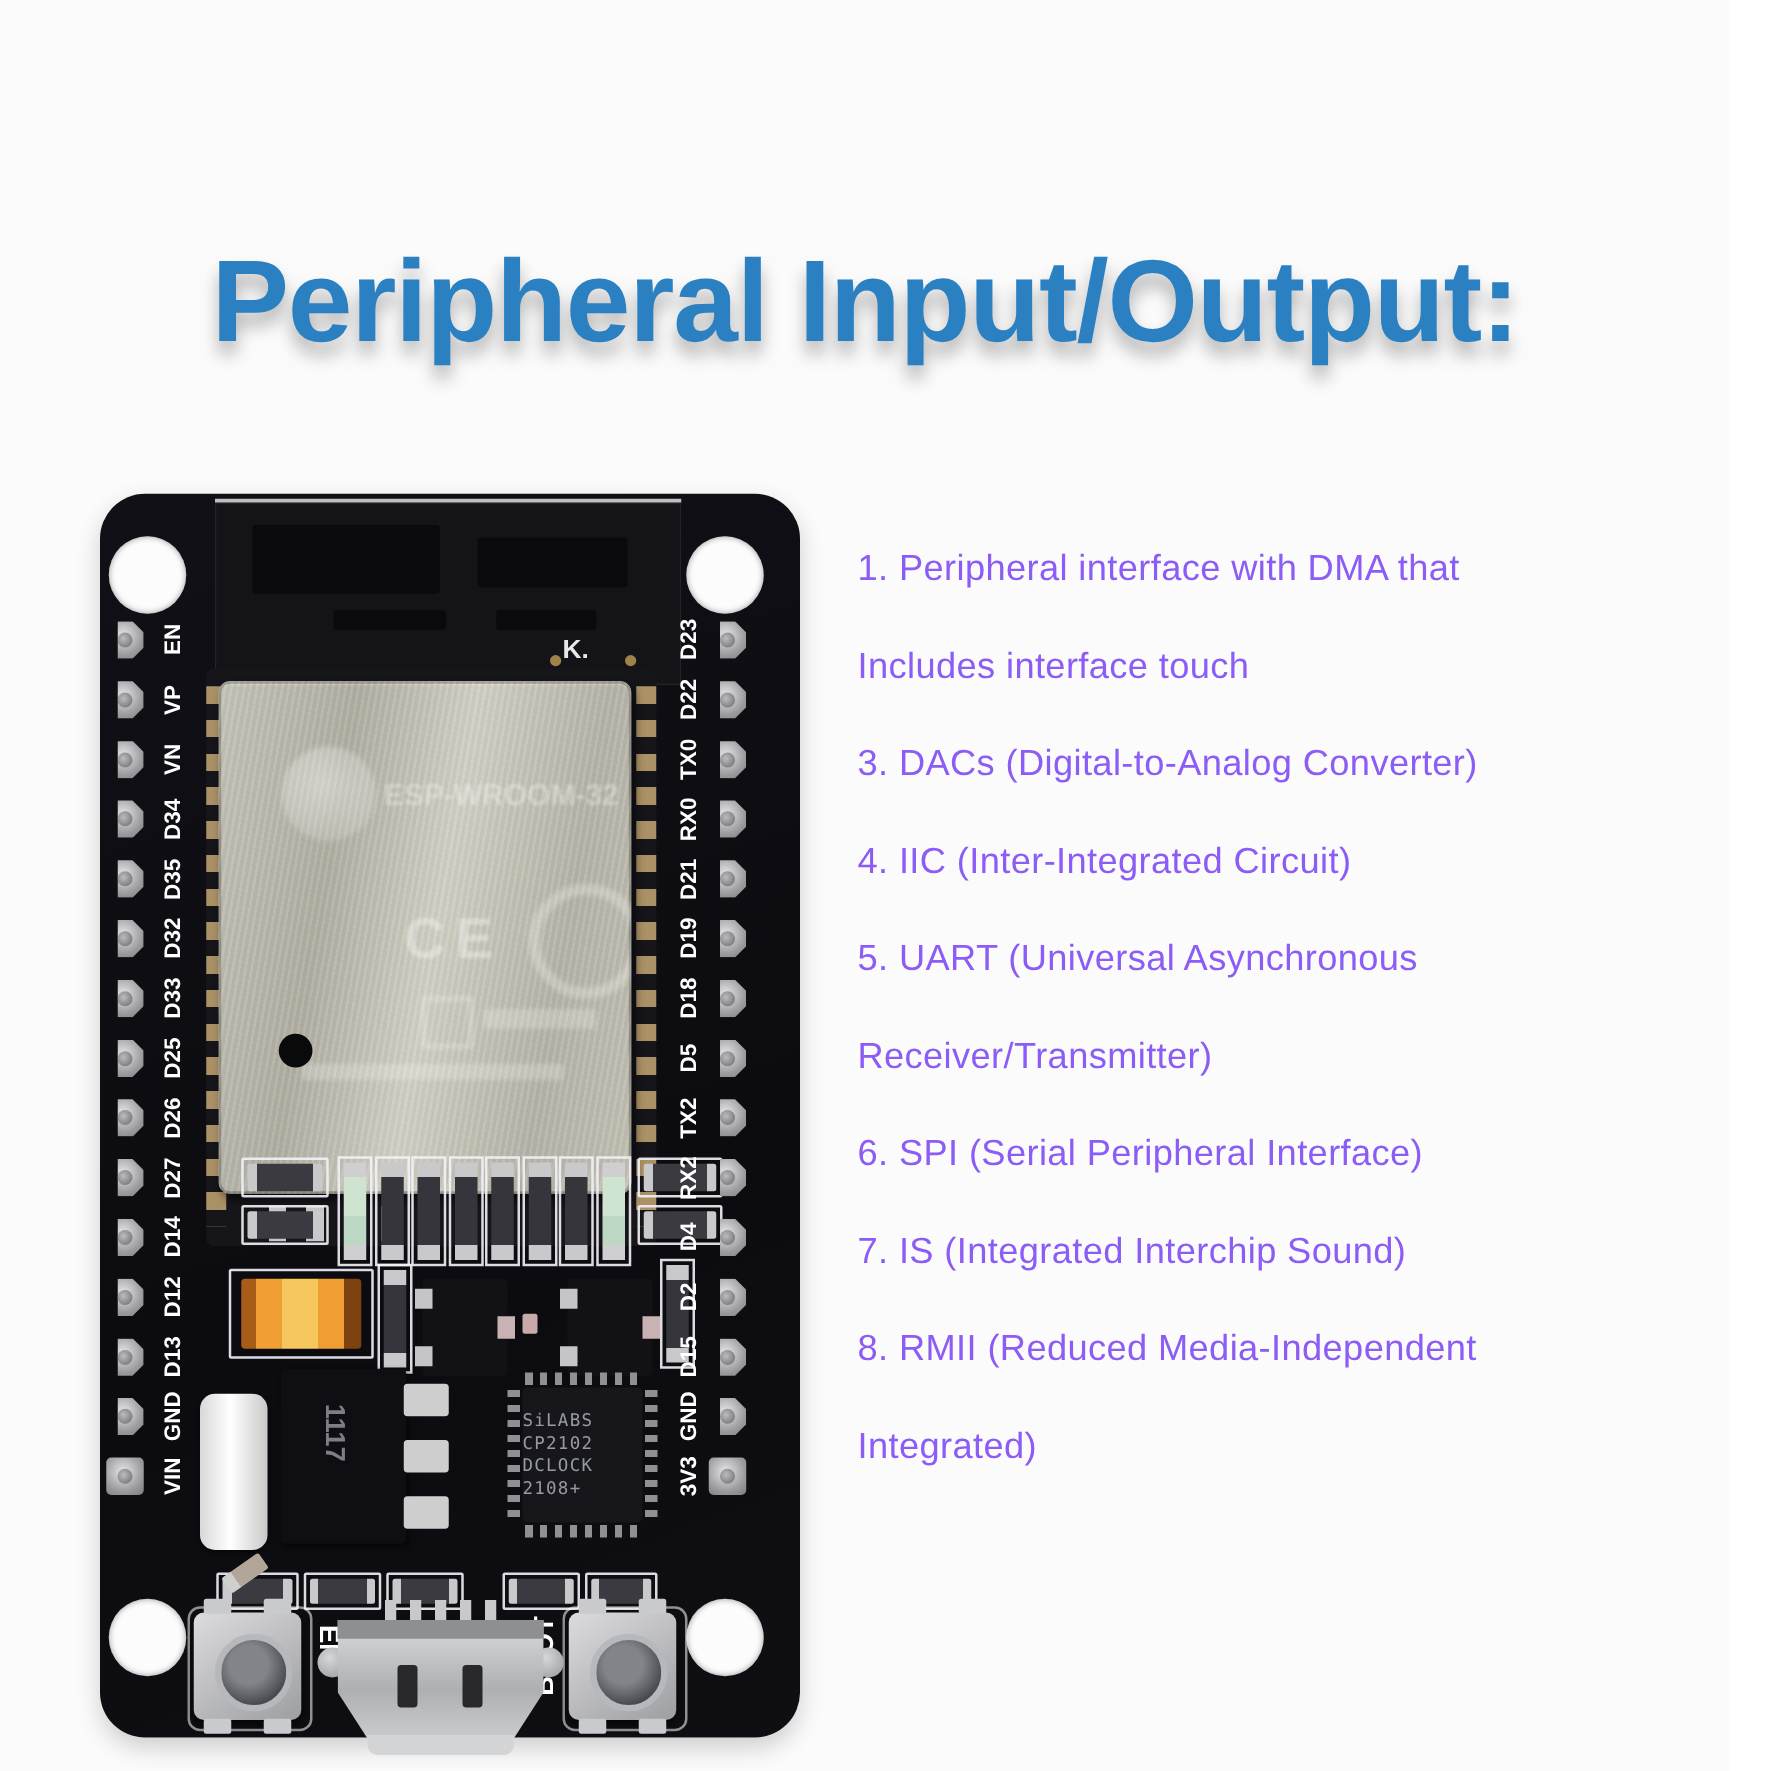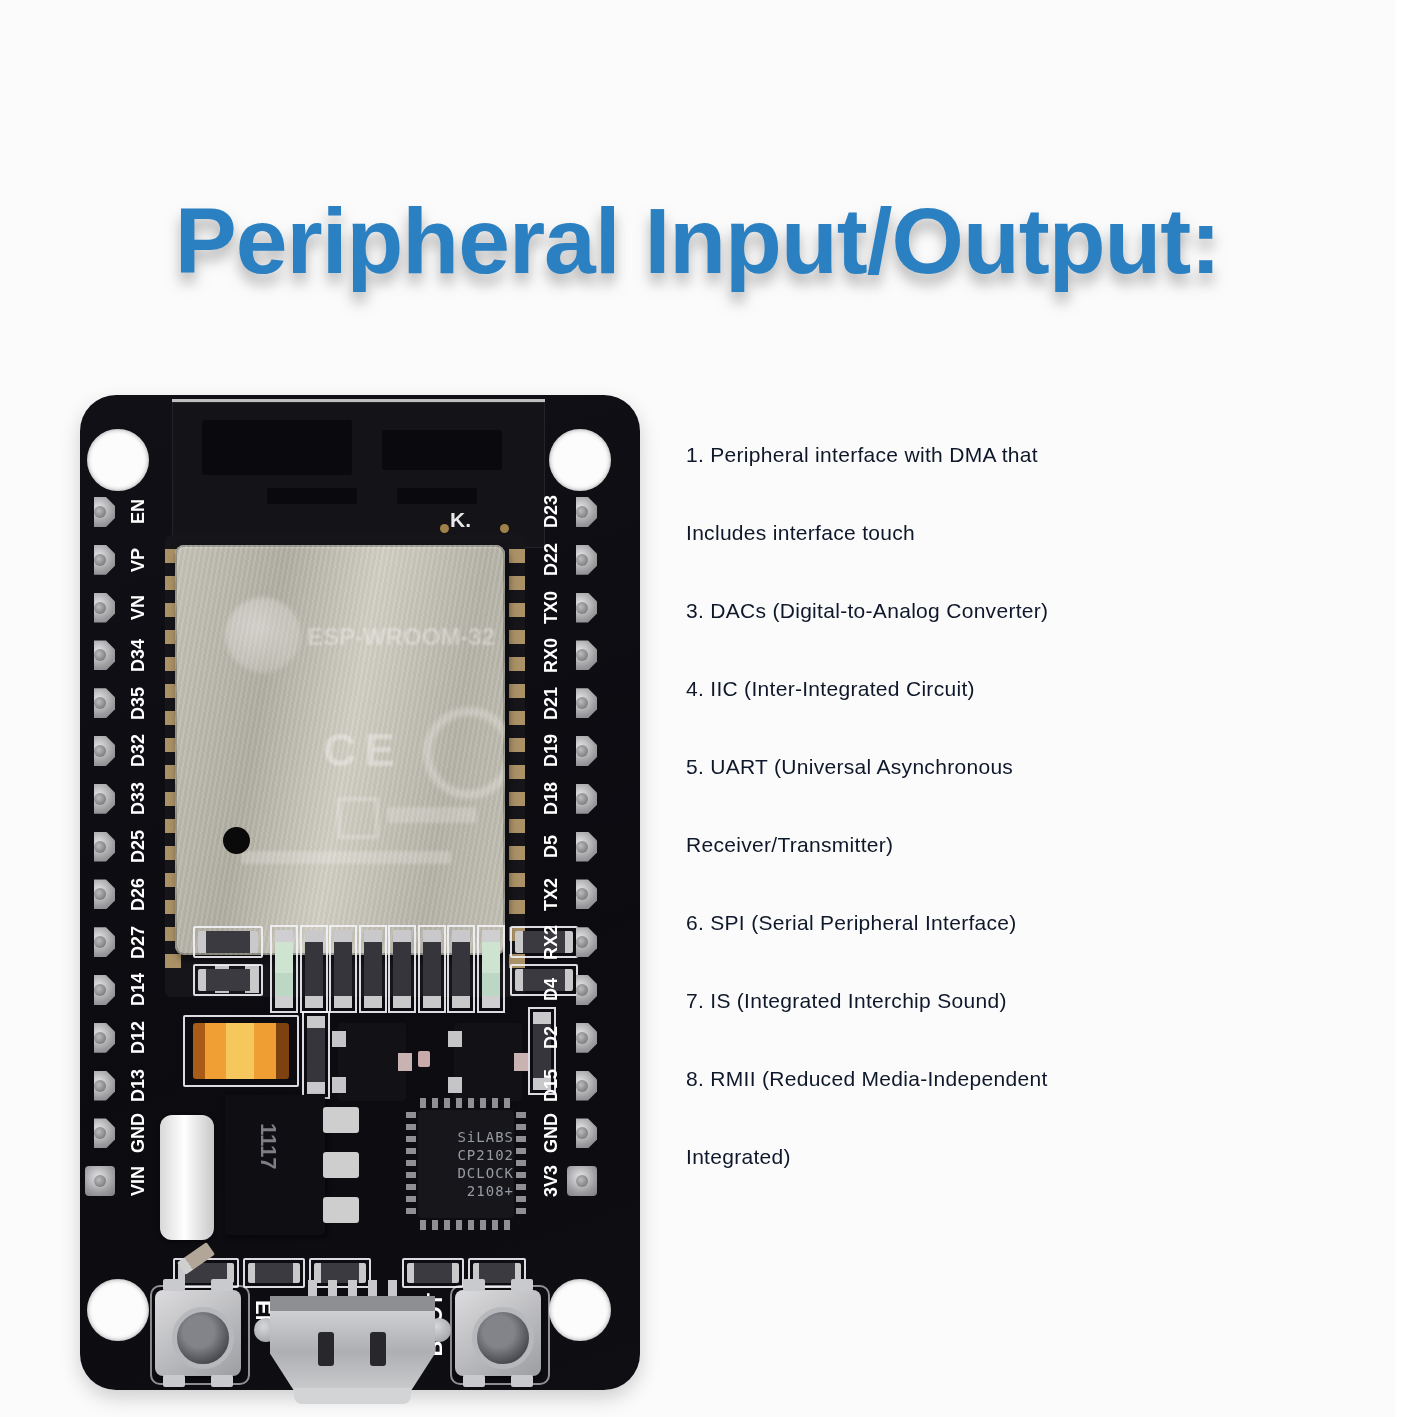--- a/index.html
+++ b/index.html
@@ -1,26 +1,26 @@
 <!DOCTYPE html>
 <html><head>
 <meta charset="utf-8">
 <style>
   html,body{margin:0;padding:0;}
   #stage{position:relative;width:1384px;height:1417px;background:#fbfbfb;overflow:hidden;
-         font-family:"Liberation Sans",sans-serif;padding-left:11px;}
+         font-family:"Liberation Sans",sans-serif;}
 
   
   #title{position:absolute;left:0;top:126px;width:100%;text-align:center;
          font-size:93px;font-weight:bold;letter-spacing:-1px;color:#2b80c2;
          text-shadow:0 10px 14px rgba(120,120,120,.55);}
 
   
   #features{position:absolute;left:686px;top:437px;width:720px;}
-  .feat-line{margin:0;height:78px;font-size:21px;line-height:36px;color:#0f172a;
+  .feat-line{margin:0;height:78px;font-size:29px;line-height:36px;color:#8b5cf6;
              letter-spacing:.3px;white-space:nowrap;}
 
   
   #board{position:absolute;left:80px;top:395px;width:560px;height:995px;
          background:linear-gradient(160deg,#101016,#0b0b10 60%,#0e0e13);
          border-radius:36px;box-shadow:0 8px 20px rgba(0,0,0,.18);}
   .abs{position:absolute;}
 
   .hole{position:absolute;width:62px;height:62px;border-radius:50%;background:#fcfcfc;
         box-shadow:inset 0 0 5px rgba(0,0,0,.4);}
@@ -86,21 +86,21 @@
   #regulator .tab{position:absolute;left:98px;width:36px;height:26px;background:#cecece;border-radius:3px;}
   #reg-text{position:absolute;left:30px;top:28px;writing-mode:vertical-rl;color:#7e7e86;
       font-size:22px;font-weight:bold;filter:blur(.6px);}
 
   #cp2102{position:absolute;left:326px;top:703px;width:120px;height:132px;}
   #cp2102 .pins-h{position:absolute;left:14px;width:92px;height:10px;
       background:repeating-linear-gradient(90deg,#8f8f94 0 6px,transparent 6px 12px);}
   #cp2102 .pins-v{position:absolute;top:14px;width:10px;height:104px;
       background:repeating-linear-gradient(180deg,#8f8f94 0 6px,transparent 6px 12px);}
   #cp2102 .chipbody{position:absolute;left:12px;top:12px;width:96px;height:108px;background:#17171b;
-      border-radius:4px;display:flex;flex-direction:column;justify-content:center;align-items:flex-end;}
+      border-radius:4px;display:flex;flex-direction:column;justify-content:center;align-items:flex-start;}
   #cp2102 .chipbody div{color:#969ba3;font-size:14px;line-height:18px;
       font-family:"DejaVu Sans Mono",monospace;letter-spacing:1px;filter:blur(.4px);}
 
   .mini{position:absolute;background:#9a9a9e;border-radius:2px;}
 
   
   .btn{position:absolute;width:86px;height:86px;border-radius:8px;
        background:linear-gradient(145deg,#dcdcde,#9d9ea2);box-shadow:0 3px 6px rgba(0,0,0,.5);}
   .btn .nub{position:absolute;width:22px;height:12px;background:#c9cacd;border-radius:2px;}
   .btn .core{position:absolute;left:17px;top:17px;width:52px;height:52px;border-radius:50%;

